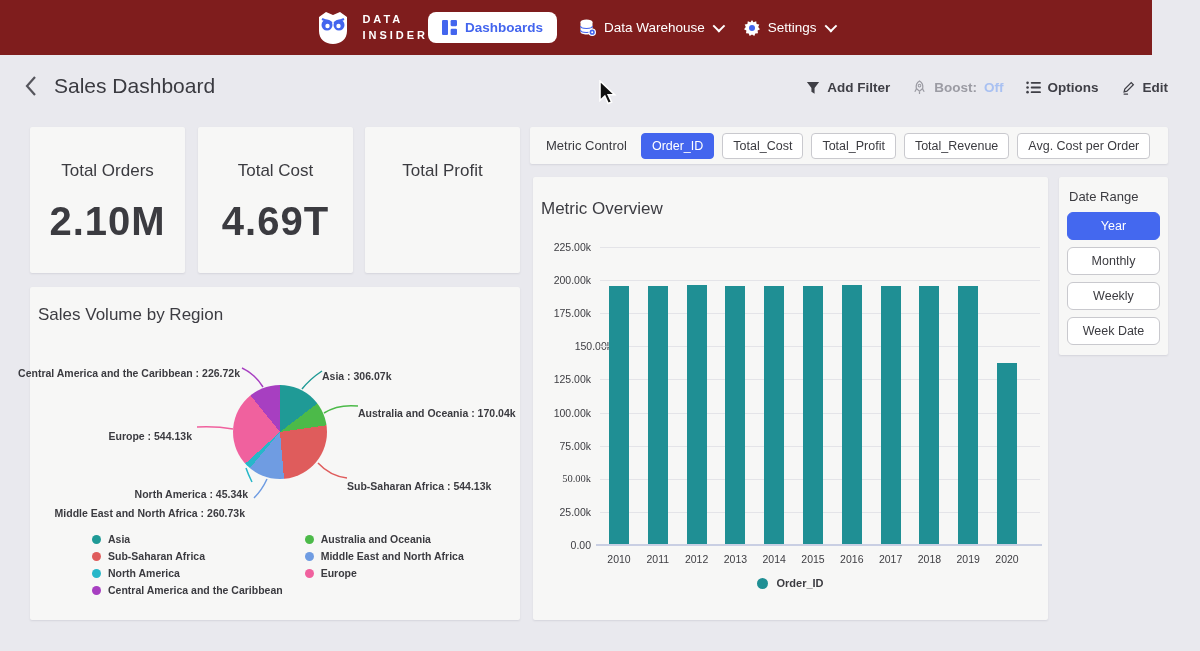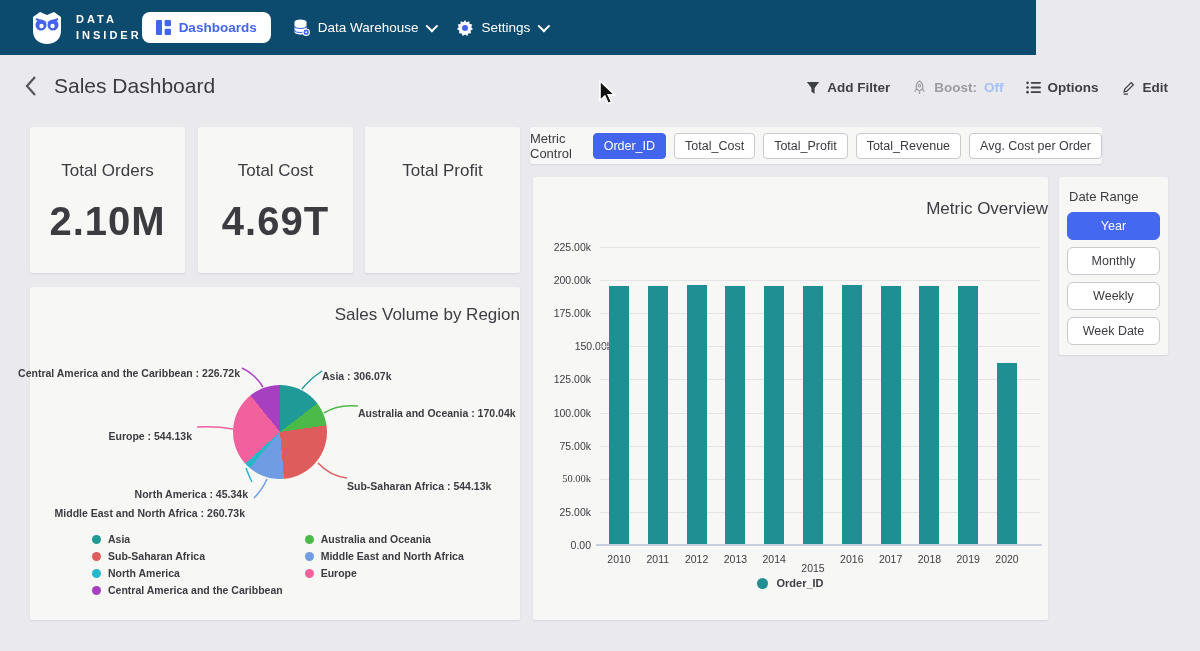--- a/index.html
+++ b/index.html
@@ -1,20 +1,20 @@
 <!DOCTYPE html>
 <html><head>
 <meta charset="utf-8">
 <style>
   * { margin:0; padding:0; box-sizing:border-box; }
   html,body { width:1200px; height:651px; overflow:hidden; }
   body { font-family:"Liberation Sans", sans-serif; background:#e9e9ee; position:relative; color:#3b3b40; }
 
   
-  .nav { position:absolute; left:0; top:0; width:1036px; height:55px; background:#0c4a6e; display:flex; align-items:center; justify-content:flex-start; padding:0 32px 0 28px; }
+  .nav { position:absolute; left:0; top:0; width:1152px; height:55px; background:#7f1d1d; display:flex; align-items:center; justify-content:center; padding:0 32px 0 28px; }
   .brand { display:flex; align-items:center; gap:10px; }
   .brand-text { color:#fff; font-size:11px; font-weight:bold; letter-spacing:3px; line-height:1.45; }
   .nav-right { display:flex; align-items:center; gap:22px; }
   .pill { display:flex; align-items:center; gap:8px; background:#fff; color:#4365ee; border:none; border-radius:8px; padding:8px 14px; font-size:13.5px; font-weight:bold; font-family:inherit; cursor:pointer; }
   .nav-link { display:flex; align-items:center; gap:8px; color:#fff; font-size:13.5px; font-weight:500; cursor:pointer; }
   .chev { width:9px; height:9px; border-right:2px solid #fff; border-bottom:2px solid #fff; transform:rotate(45deg) translateY(-2px); display:inline-block; }
 
   
   .subheader { position:absolute; left:24px; top:74px; display:flex; align-items:center; gap:16px; }
   .page-title { font-size:21px; font-weight:500; color:#3a3a40; }
@@ -24,28 +24,28 @@
   .boost-off { color:#a9c1f2; }
 
   
   .card { position:absolute; background:#f7f7f6; box-shadow:0 1px 2px rgba(40,40,60,.10); border-radius:2px; }
 
   .kpi { width:155px; height:146px; text-align:center; }
   .kpi .kpi-label { margin-top:34px; font-size:17px; font-weight:500; color:#3b3b40; }
   .kpi .kpi-value { margin-top:18px; font-size:40px; font-weight:bold; color:#3b3b40; letter-spacing:1px; }
 
   
-  .metricbar { left:530px; top:127px; width:572px; height:37px; display:flex; align-items:center; padding:0 0; gap:8px; }
+  .metricbar { left:530px; top:127px; width:638px; height:37px; display:flex; align-items:center; padding:0 16px; gap:8px; }
   .metric-label { font-size:13px; color:#3b3b40; margin-right:6px; }
   .mbtn { font-family:inherit; font-size:12.5px; color:#3b3b40; background:#fff; border:1px solid #c9c9ce; border-radius:4px; padding:5px 10px; cursor:pointer; white-space:nowrap; }
   .mbtn.sel { background:#4365ee; border-color:#4365ee; color:#fff; }
 
   
   .piecard { left:30px; top:287px; width:490px; height:333px; }
-  .chart-title { position:absolute; left:0; right:0; top:18px; text-align:right; font-size:17px; color:#3c3c42; }
+  .chart-title { position:absolute; left:0; right:0; top:18px; text-align:left; font-size:17px; color:#3c3c42;padding-left:8px; }
   .pie-circle { position:absolute; left:203px; top:98px; width:94px; height:94px; border-radius:50%; }
   .callout { position:absolute; font-size:10.5px; font-weight:bold; color:#3b3b40; white-space:nowrap;margin-top:8px; }
   .pie-legend { position:absolute; left:62px; top:246px; display:flex; gap:22px; }
   .pl-col { display:flex; flex-direction:column; gap:5px; }
   .pl-item { display:flex; align-items:center; gap:7px; font-size:10.5px; font-weight:bold; color:#3b3b40; white-space:nowrap; }
   .dot { width:9px; height:9px; border-radius:50%; flex:0 0 auto; }
 
   
   .barcard { left:533px; top:177px; width:515px; height:443px; }
   .bar-plot { position:absolute; left:67px; top:70px; width:440px; height:298px; }
@@ -291,21 +291,21 @@
       <div class="bar" style="left: 358.2px; height: 259.3px; background: rgb(31, 143, 148);"></div>
       <div class="bar" style="left: 397px; height: 181.7px; background: rgb(31, 143, 148);"></div>
     </div>
   <div class="zeroline"></div>
   <div id="xlabels">
       <div class="xlabel" style="left: 66px;">2010</div>
       <div class="xlabel" style="left: 104.8px;">2011</div>
       <div class="xlabel" style="left: 143.6px;">2012</div>
       <div class="xlabel" style="left: 182.4px;">2013</div>
       <div class="xlabel" style="left: 221.2px;">2014</div>
-      <div class="xlabel" style="left: 260px; margin-top: 9px;">2015</div>
+      <div class="xlabel" style="left: 260px;">2015</div>
       <div class="xlabel" style="left: 298.8px;">2016</div>
       <div class="xlabel" style="left: 337.6px;">2017</div>
       <div class="xlabel" style="left: 376.4px;">2018</div>
       <div class="xlabel" style="left: 415.2px;">2019</div>
       <div class="xlabel" style="left: 454px;">2020</div>
     </div>
   <div class="bar-legend">
     <span class="dot" style="width: 11px; height: 11px; background-color: rgb(31, 143, 148);"></span>
     <span>Order_ID</span>
   </div>

